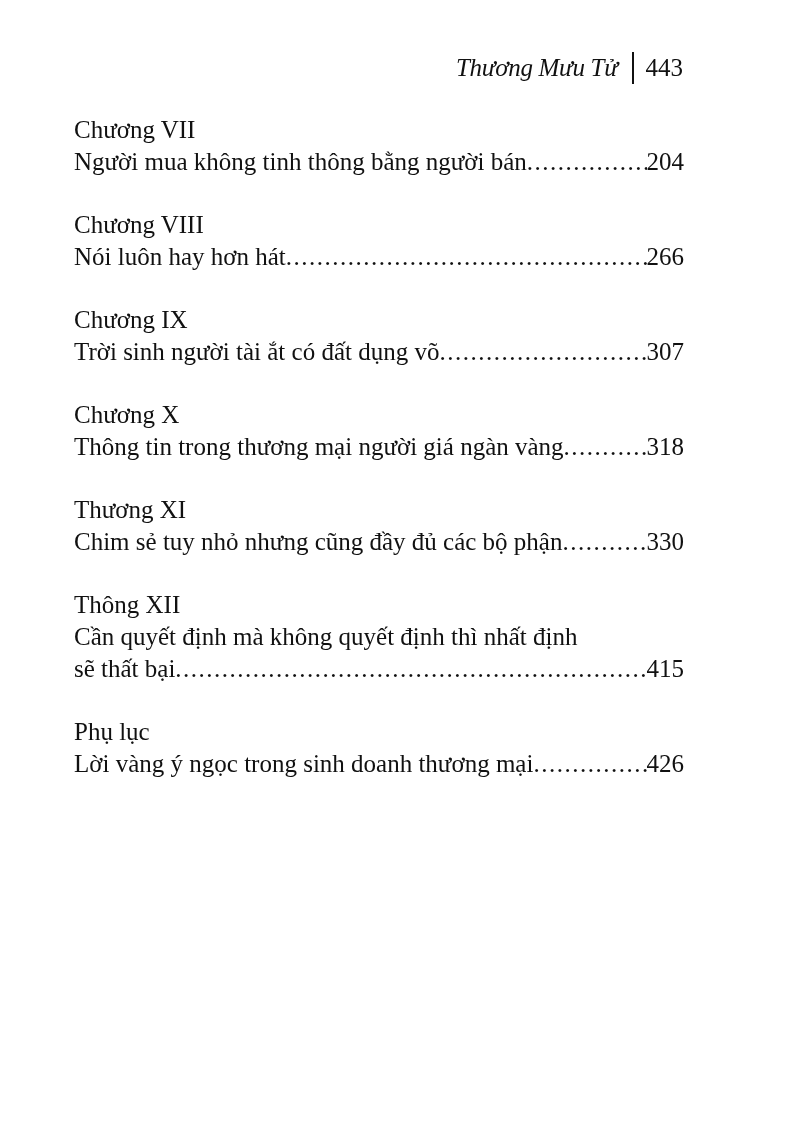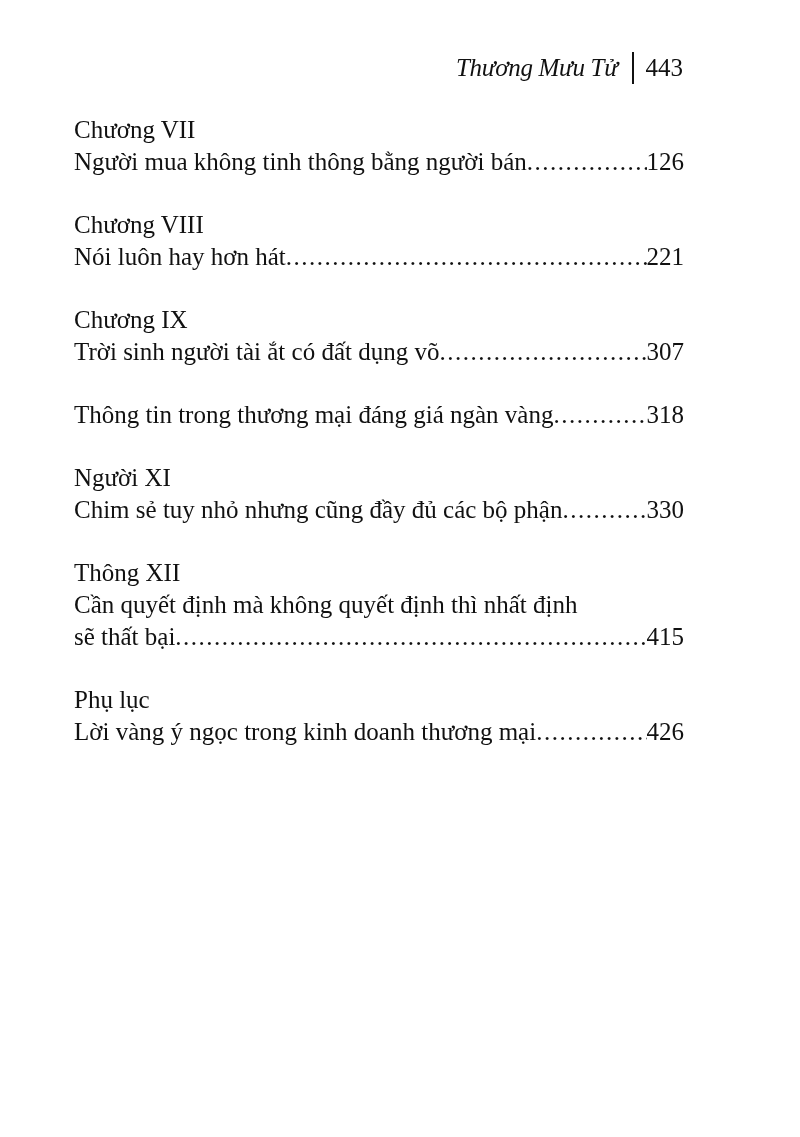--- a/index.html
+++ b/index.html
@@ -48,64 +48,65 @@
   <span class="running-sep"></span>
   <span class="running-page">443</span>
 </div>
 
 <div class="toc">
   <div class="entry">
     <div class="chapter">Chương VII</div>
     <div class="line">
       <span class="t">Người mua không tinh thông bằng người bán</span>
       <span class="leader"></span>
-      <span class="pg">126</span>
+      <span class="pg">204</span>
     </div>
   </div>
   <div class="entry">
     <div class="chapter">Chương VIII</div>
     <div class="line">
       <span class="t">Nói luôn hay hơn hát</span>
       <span class="leader"></span>
-      <span class="pg">221</span>
+      <span class="pg">266</span>
     </div>
   </div>
   <div class="entry">
     <div class="chapter">Chương IX</div>
     <div class="line">
       <span class="t">Trời sinh người tài ắt có đất dụng võ</span>
       <span class="leader"></span>
       <span class="pg">307</span>
     </div>
   </div>
   <div class="entry">
+    <div class="chapter">Chương X</div>
     <div class="line">
-      <span class="t">Thông tin trong thương mại đáng giá ngàn vàng</span>
+      <span class="t">Thông tin trong thương mại người giá ngàn vàng</span>
       <span class="leader"></span>
       <span class="pg">318</span>
     </div>
   </div>
   <div class="entry">
-    <div class="chapter">Người XI</div>
+    <div class="chapter">Thương XI</div>
     <div class="line">
       <span class="t">Chim sẻ tuy nhỏ nhưng cũng đầy đủ các bộ phận</span>
       <span class="leader"></span>
       <span class="pg">330</span>
     </div>
   </div>
   <div class="entry">
     <div class="chapter">Thông XII</div>
     <div class="line plain">Cần quyết định mà không quyết định thì nhất định</div>
     <div class="line">
       <span class="t">sẽ thất bại</span>
       <span class="leader"></span>
       <span class="pg">415</span>
     </div>
   </div>
   <div class="entry">
     <div class="chapter">Phụ lục</div>
     <div class="line">
-      <span class="t">Lời vàng ý ngọc trong kinh doanh thương mại</span>
+      <span class="t">Lời vàng ý ngọc trong sinh doanh thương mại</span>
       <span class="leader"></span>
       <span class="pg">426</span>
     </div>
   </div>
 </div>
 
 </body></html>

